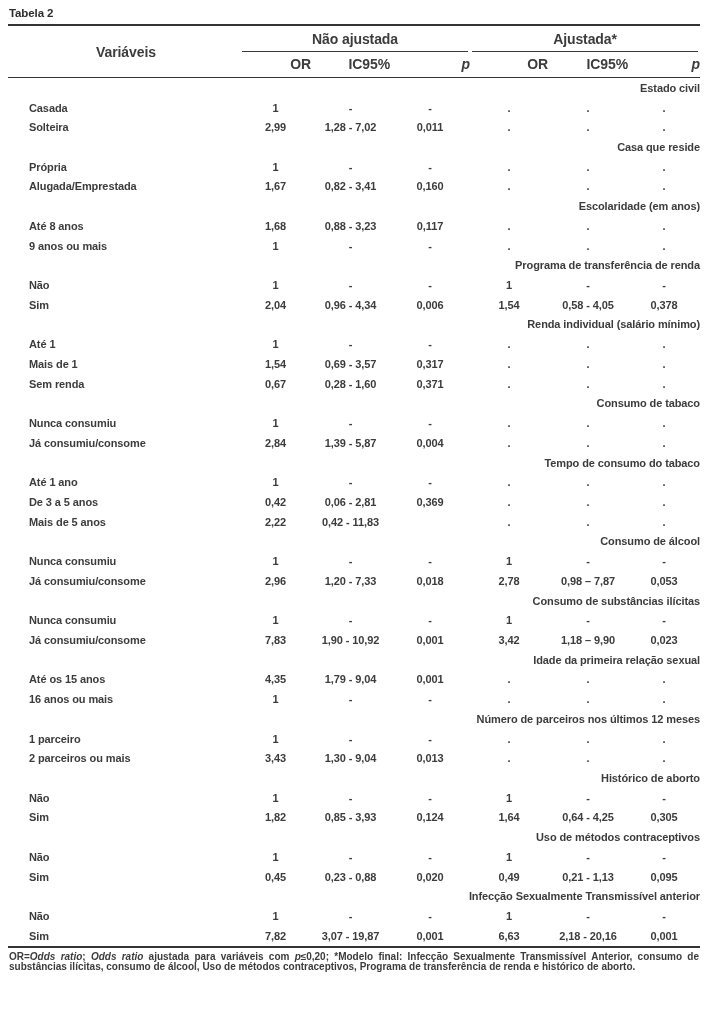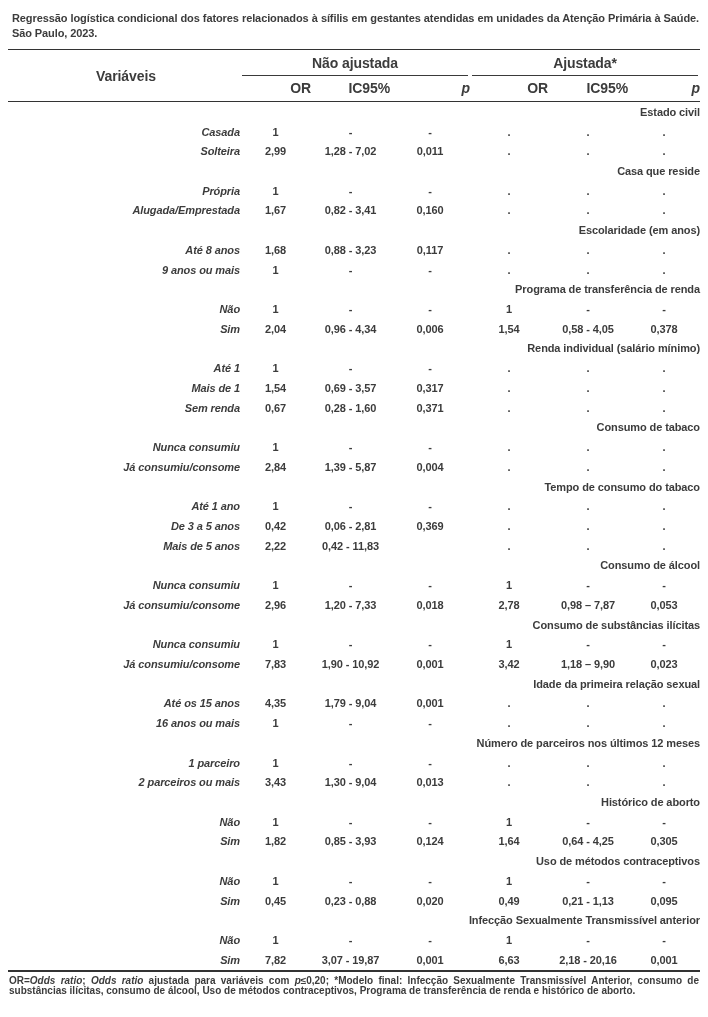--- a/index.html
+++ b/index.html
@@ -63,40 +63,40 @@
   }
   th.p-head, td.p-col { font-style: italic; }
   tbody td {
     font-size: 11px;
     height: 19.72px;
     padding: 0;
     vertical-align: middle;
     letter-spacing: -0.1px;
   }
   td.cat  { text-align: right; padding-left: 4px; }
-  td.item { text-align: right; padding-left: 21px; font-style: italic; }
+  td.item { text-align: left; padding-left: 21px; }
   td.val  { text-align: center; }
   .footnote {
     font-size: 10px;
     line-height: 10.5px;
     margin-top: 4px;
     padding: 0 1px;
     text-align: justify;
     color: #3c3c3c;
     letter-spacing: 0;
   }
   .footnote i { font-style: italic; }
 </style>
 </head>
 <body>
 
 <div class="page">
 
-
-  <p class="table-title">Regressão logística condicional dos fatores relacionados à sífilis em gestantes atendidas em unidades da Atenção Primária à Saúde. São Paulo, 2023.</p>
+  <div class="table-label">Tabela 2</div>
+
 
   <table class="reg-table">
     <colgroup>
       <col style="width:232px">
       <col style="width:71px">
       <col style="width:79px">
       <col style="width:80px">
       <col style="width:78px">
       <col style="width:80px">
       <col style="width:72px">

